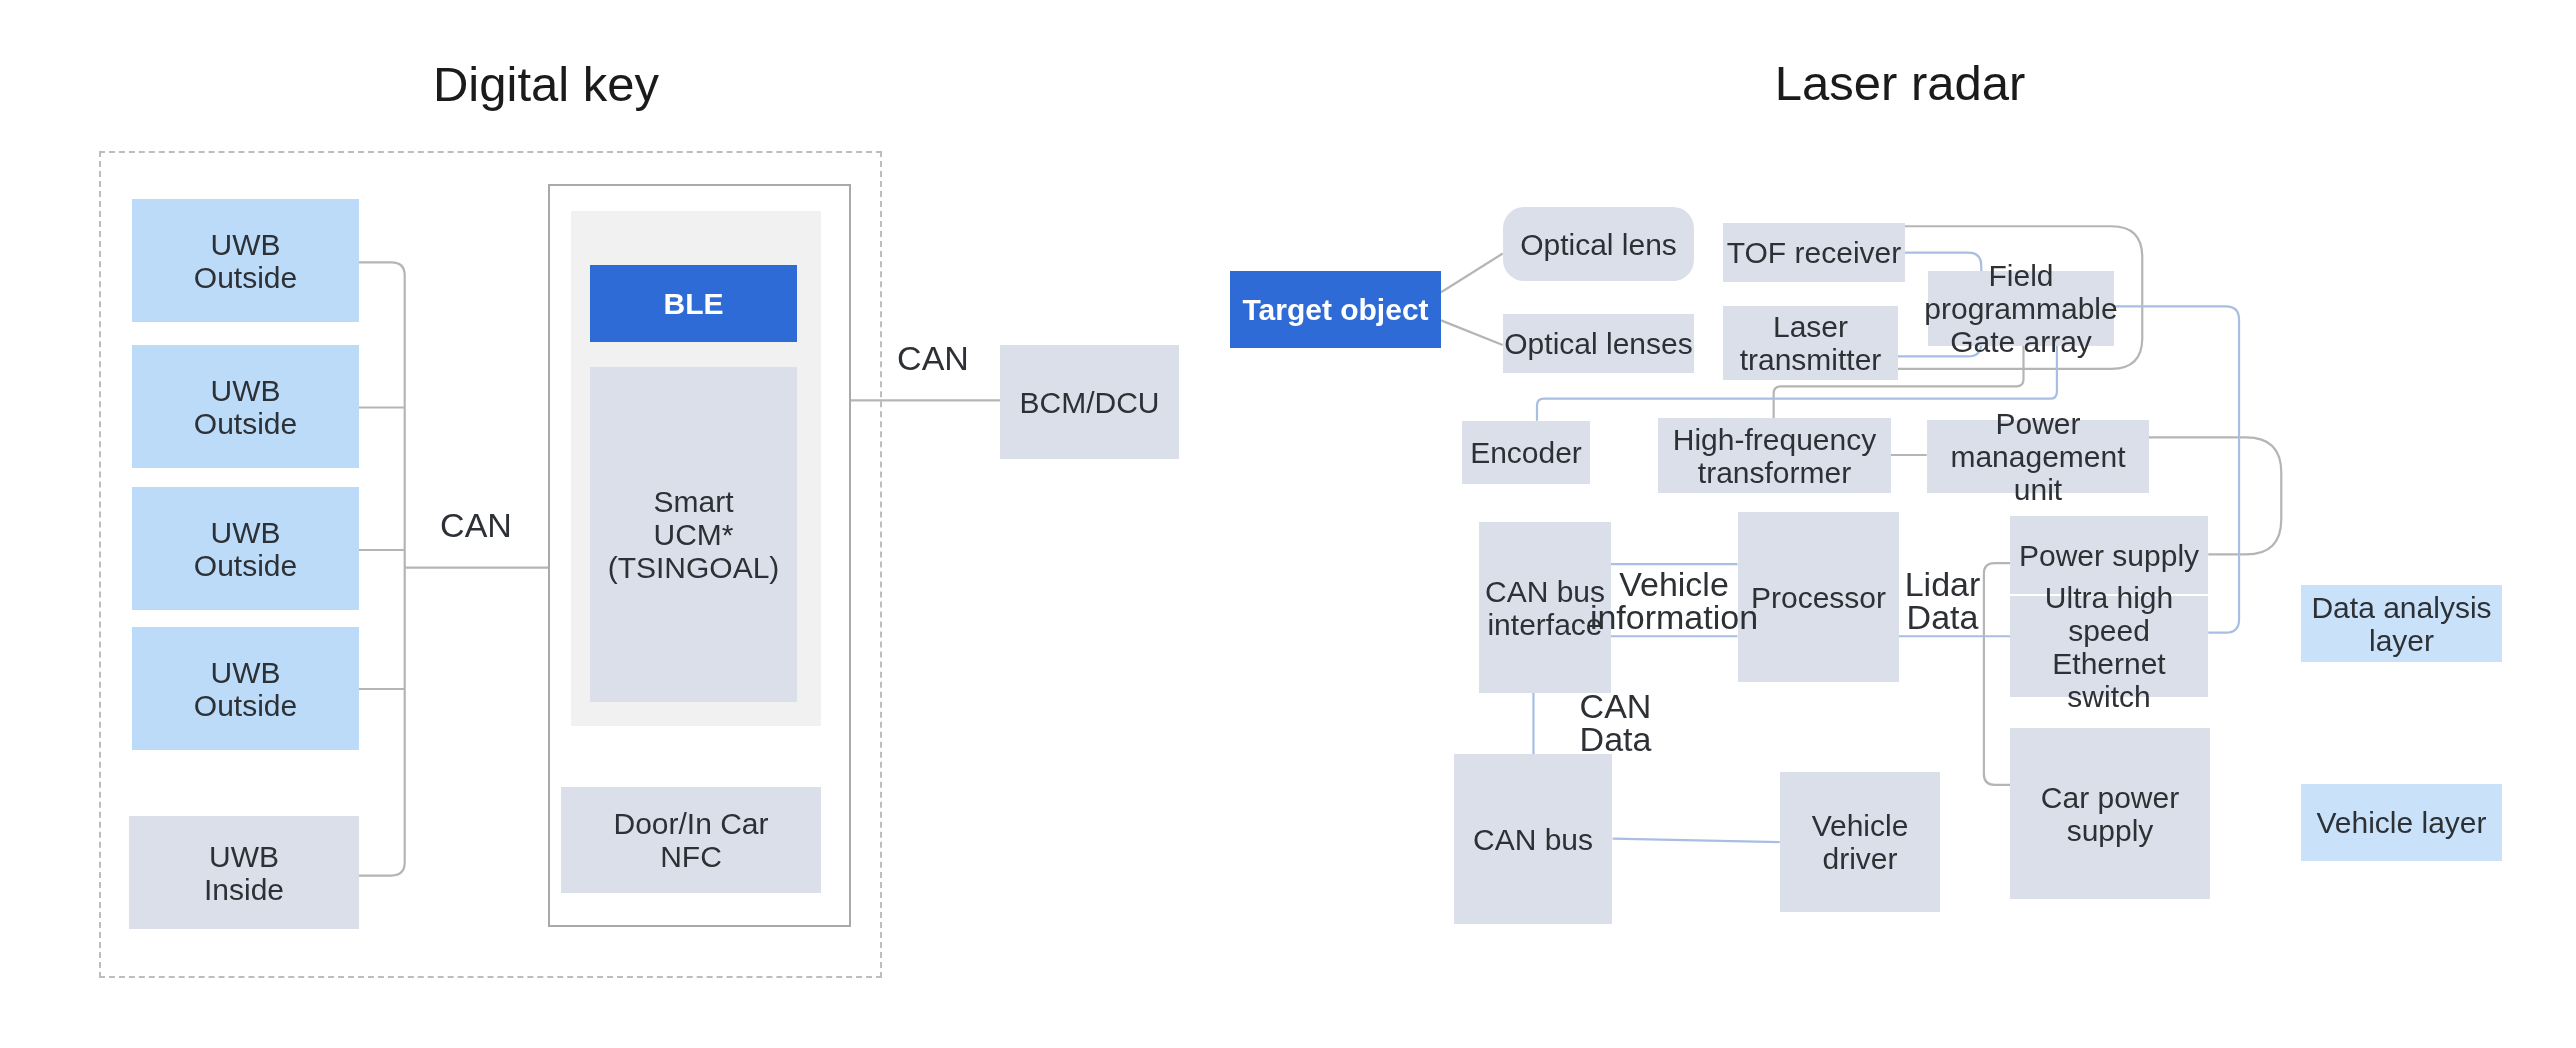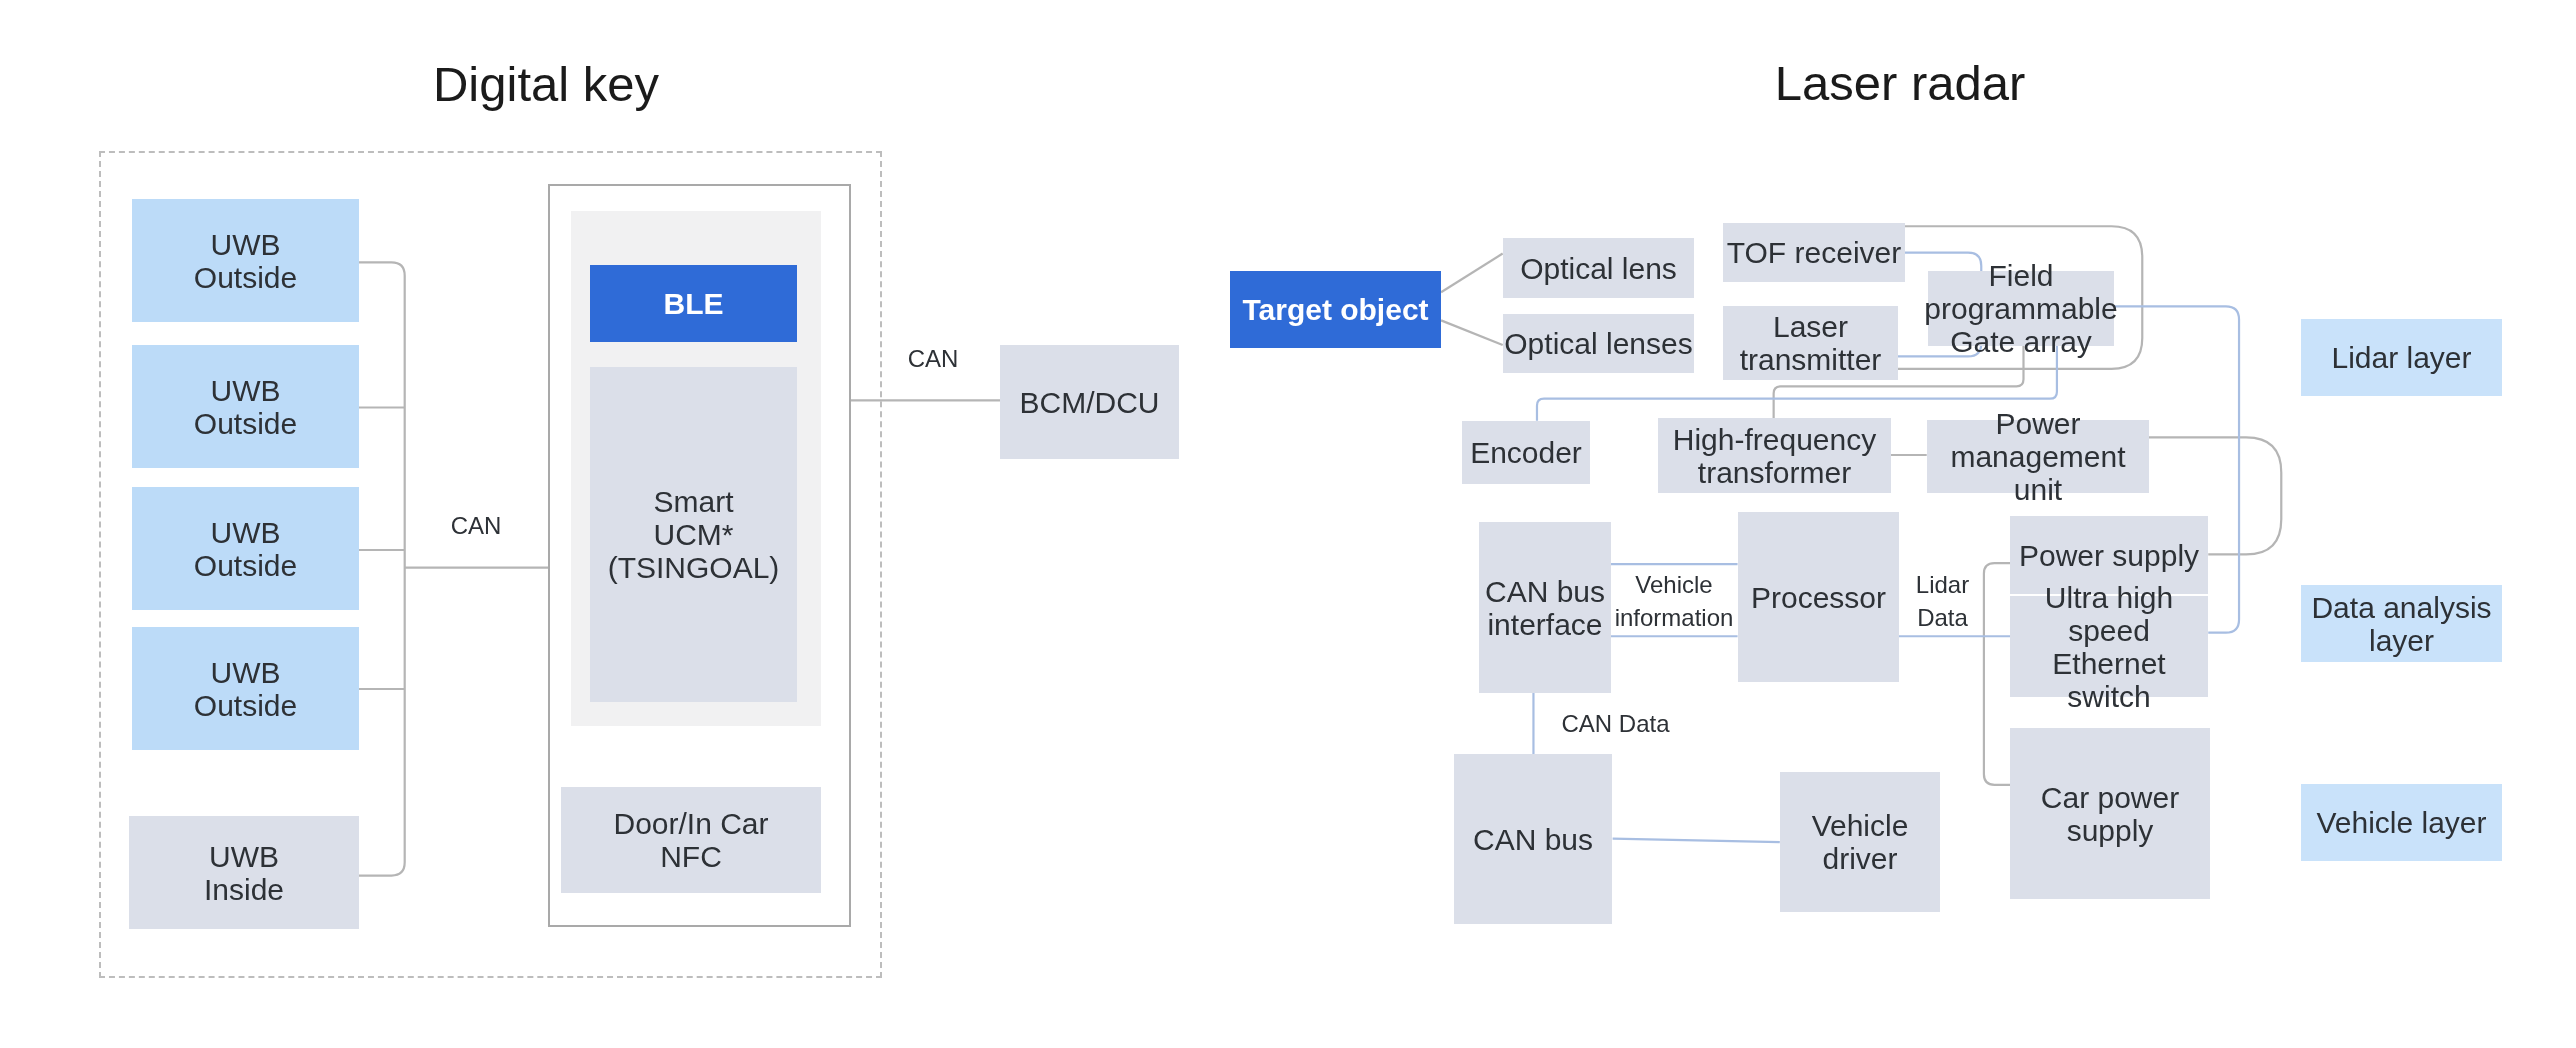--- a/index.html
+++ b/index.html
@@ -10,21 +10,21 @@
   .node{position:absolute;display:flex;align-items:center;justify-content:center;
         text-align:center;white-space:pre-line;font-size:30px;line-height:33px;color:#2d3136;}
   .blue{background:var(--accent,#2f6bd7);color:#ffffff;font-weight:600;}
   .lblue{background:var(--lightblue,#bcdbf8);}
   .layer{background:var(--layerblue,#c9e2fa);}
   .gray{background:var(--boxgray,#dbdfe9);}
   .panel{position:absolute;background:var(--panelgray,#f1f1f2);}
   .frame{position:absolute;background:#ffffff;border:2.6px solid #a9a9a9;box-sizing:border-box;}
   .dashed{position:absolute;border:2.6px dashed #bdbdbd;box-sizing:border-box;background:transparent;}
   .lbl{position:absolute;display:flex;align-items:center;justify-content:center;text-align:center;
-       white-space:pre-line;font-size:24px;line-height:33px;color:#2d3136;}
+       white-space:pre-line;font-size:34px;line-height:33px;color:#2d3136;}
 </style>
 </head>
 <body>
 
 <div id="stage">
 
   <svg id="wires" viewBox="0 0 2928 1192">
     <g fill="none" stroke="#b5b5b5" stroke-width="2.5">
       <path d="M 408 298 H 445 Q 460 298 460 313 V 980 Q 460 995 445 995 H 408"></path>
       <path d="M 408 463 H 460"></path>
@@ -78,21 +78,21 @@
   <div class="node gray" style="left:590px;top:367px;width:207px;height:335px;">Smart
 UCM*
 (TSINGOAL)</div>
   <div class="node gray" style="left:561px;top:787px;width:260px;height:106px;">Door/In Car
 NFC</div>
 
   <div class="lbl" style="left:889px;top:342px;width:88px;height:32px;">CAN</div>
   <div class="node gray" style="left:1000px;top:345px;width:179px;height:114px;">BCM/DCU</div>
 
   <div class="node blue" style="left:1230px;top:271px;width:211px;height:77px;">Target object</div>
-  <div class="node gray" style="left:1503px;top:238px;width:191px;height:60px;">Optical lens</div>
+  <div class="node gray" style="left:1503px;top:207px;width:191px;height:74px;border-radius:21px;">Optical lens</div>
   <div class="node gray" style="left:1503px;top:314px;width:191px;height:59px;">Optical lenses</div>
   <div class="node gray" style="left:1723px;top:223px;width:182px;height:59px;">TOF receiver</div>
   <div class="node gray" style="left:1723px;top:306px;width:175px;height:74px;">Laser
 transmitter</div>
   <div class="node gray" style="left:1928px;top:271px;width:186px;height:75px;">Field programmable
 Gate array</div>
 
   <div class="node gray" style="left:1462px;top:421px;width:128px;height:63px;">Encoder</div>
   <div class="node gray" style="left:1658px;top:418px;width:233px;height:75px;">High-frequency
 transformer</div>
@@ -112,19 +112,18 @@
 driver</div>
   <div class="node gray" style="left:2010px;top:728px;width:200px;height:171px;">Car power
 supply</div>
 
   <div class="lbl" style="left:1608px;top:567px;width:132px;height:67px;">Vehicle
 information</div>
   <div class="lbl" style="left:1903px;top:567px;width:79px;height:67px;">Lidar
 Data</div>
   <div class="lbl" style="left:1533px;top:707px;width:141px;height:32px;padding-left:12px;">CAN Data</div>
 
-  <div class="node layer" style="left:2301px;top:319px;width:201px;height:77px;">Lidar layer</div>
   <div class="node layer" style="left:2301px;top:553px;width:201px;height:77px;margin-top:32px;">Data analysis
 layer</div>
   <div class="node layer" style="left:2301px;top:784px;width:201px;height:77px;">Vehicle  layer</div>
 
 </div>
 
 
 </body></html>

